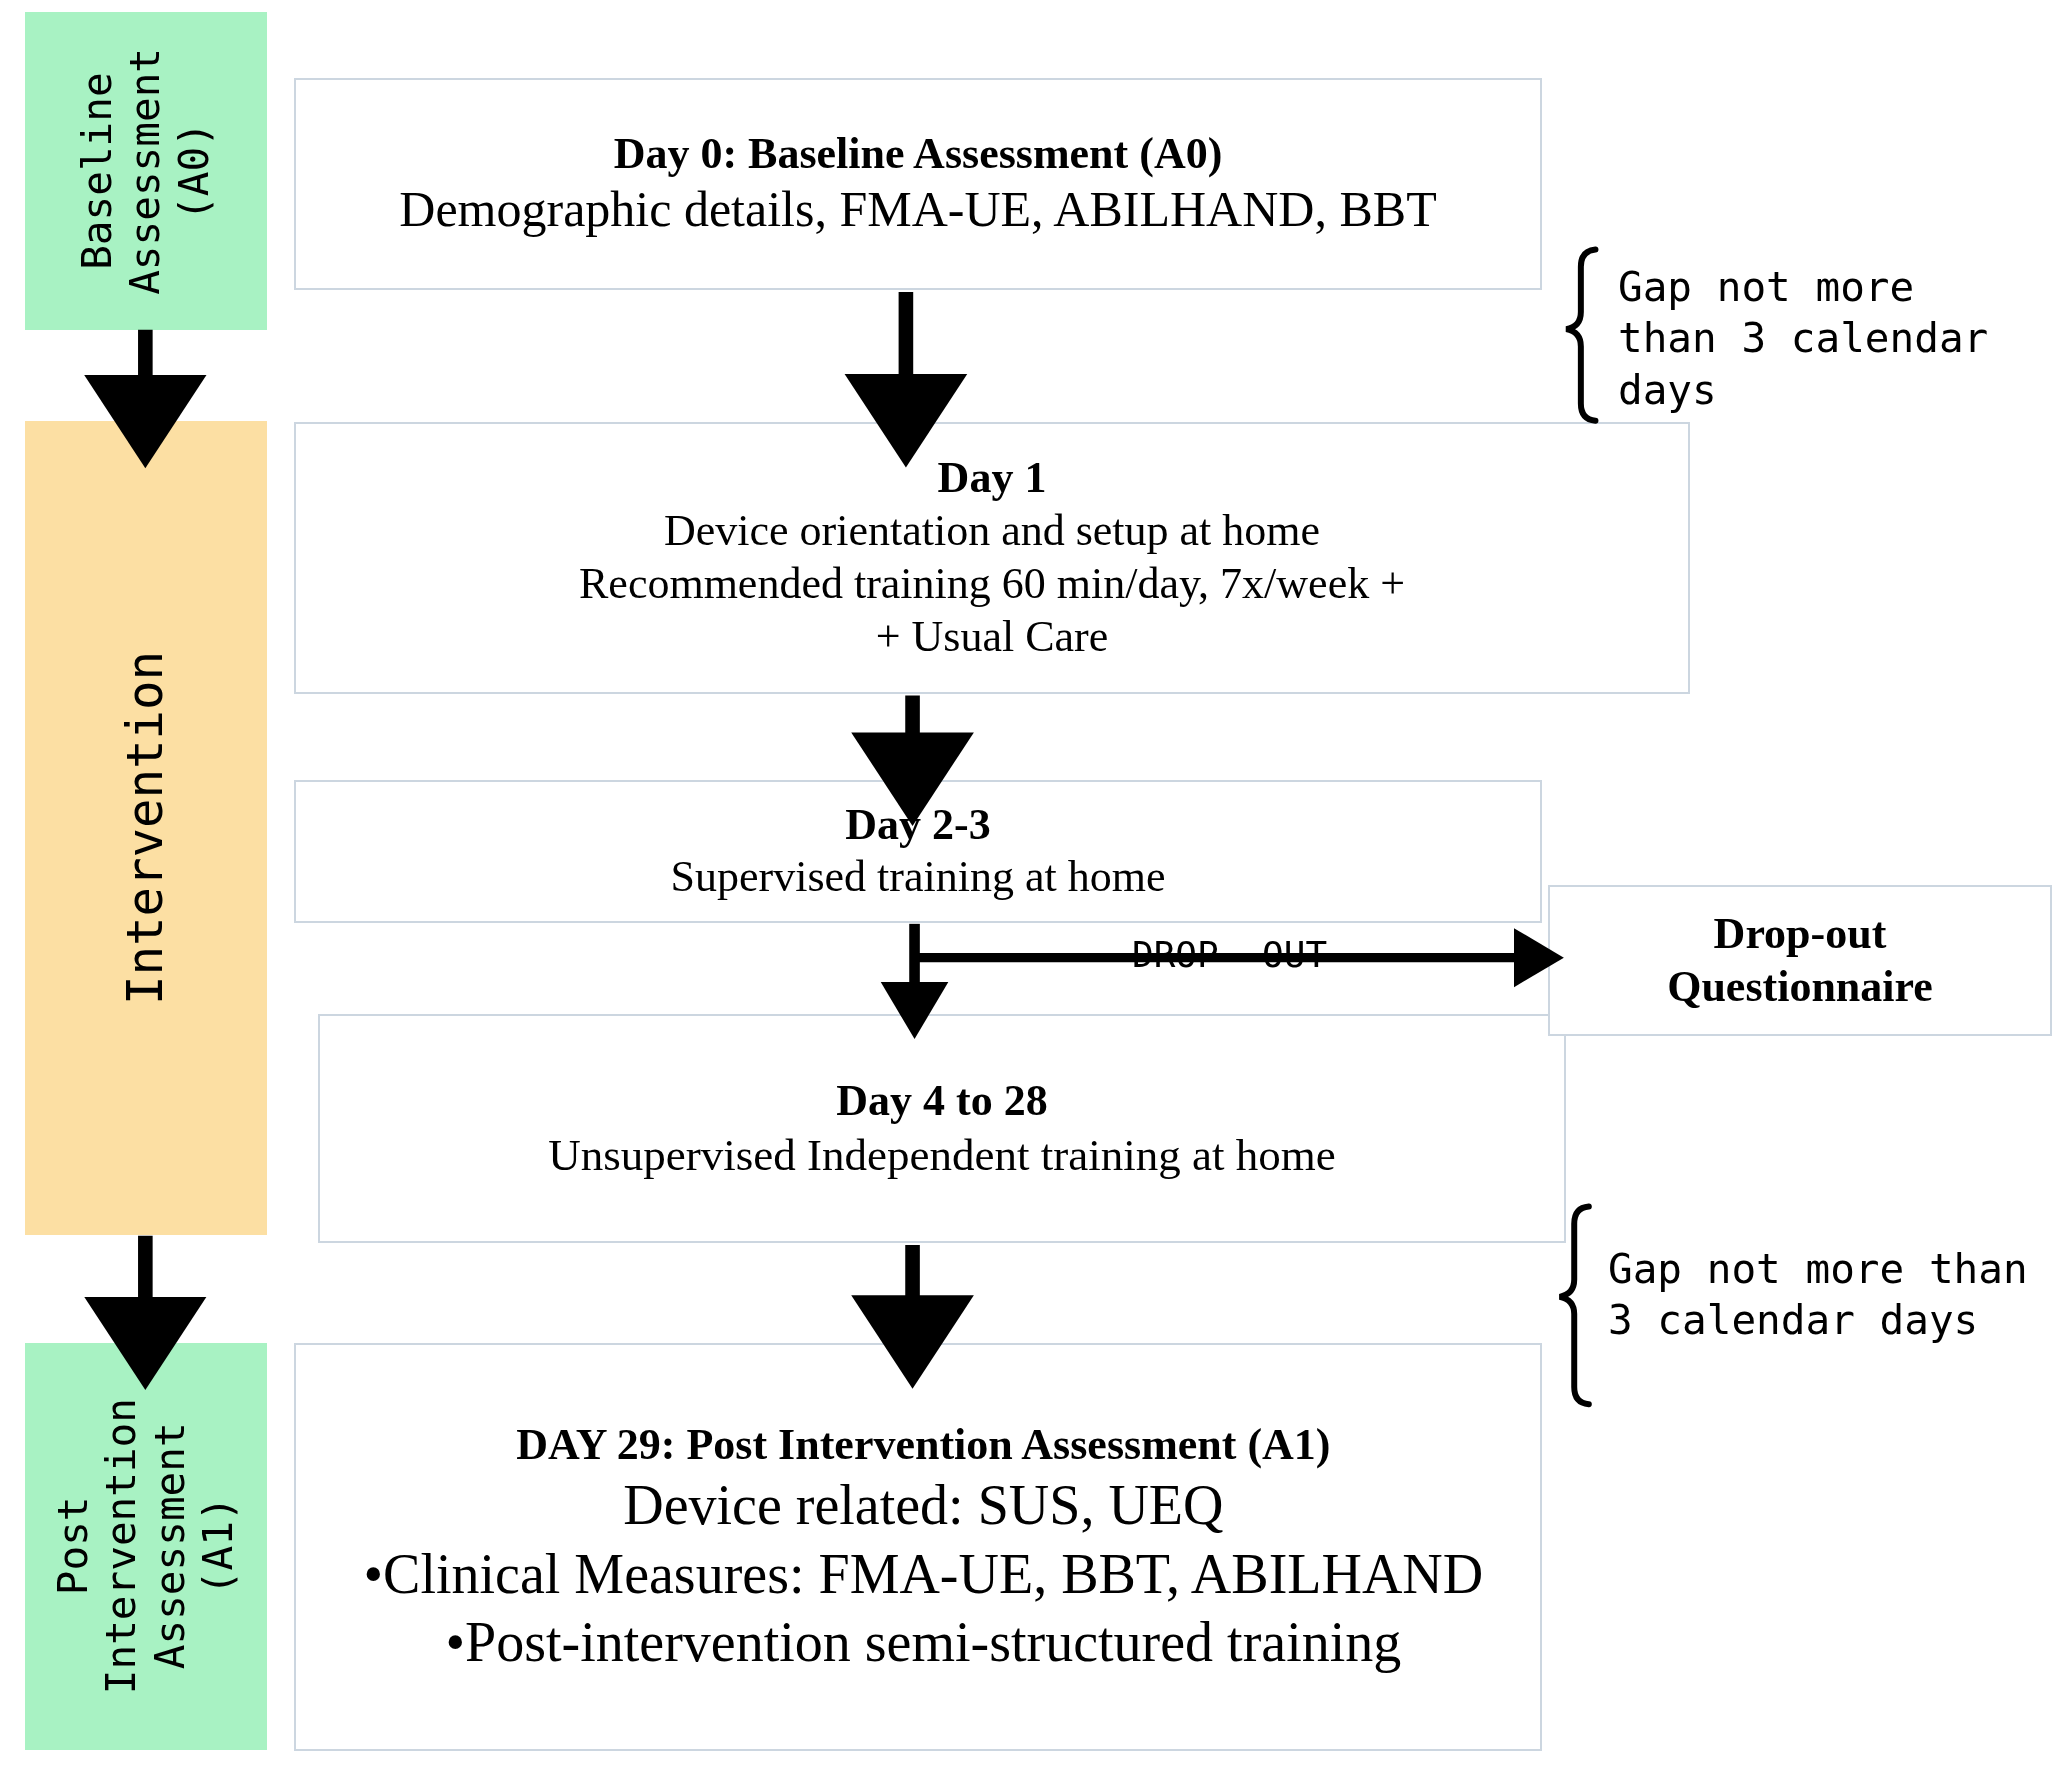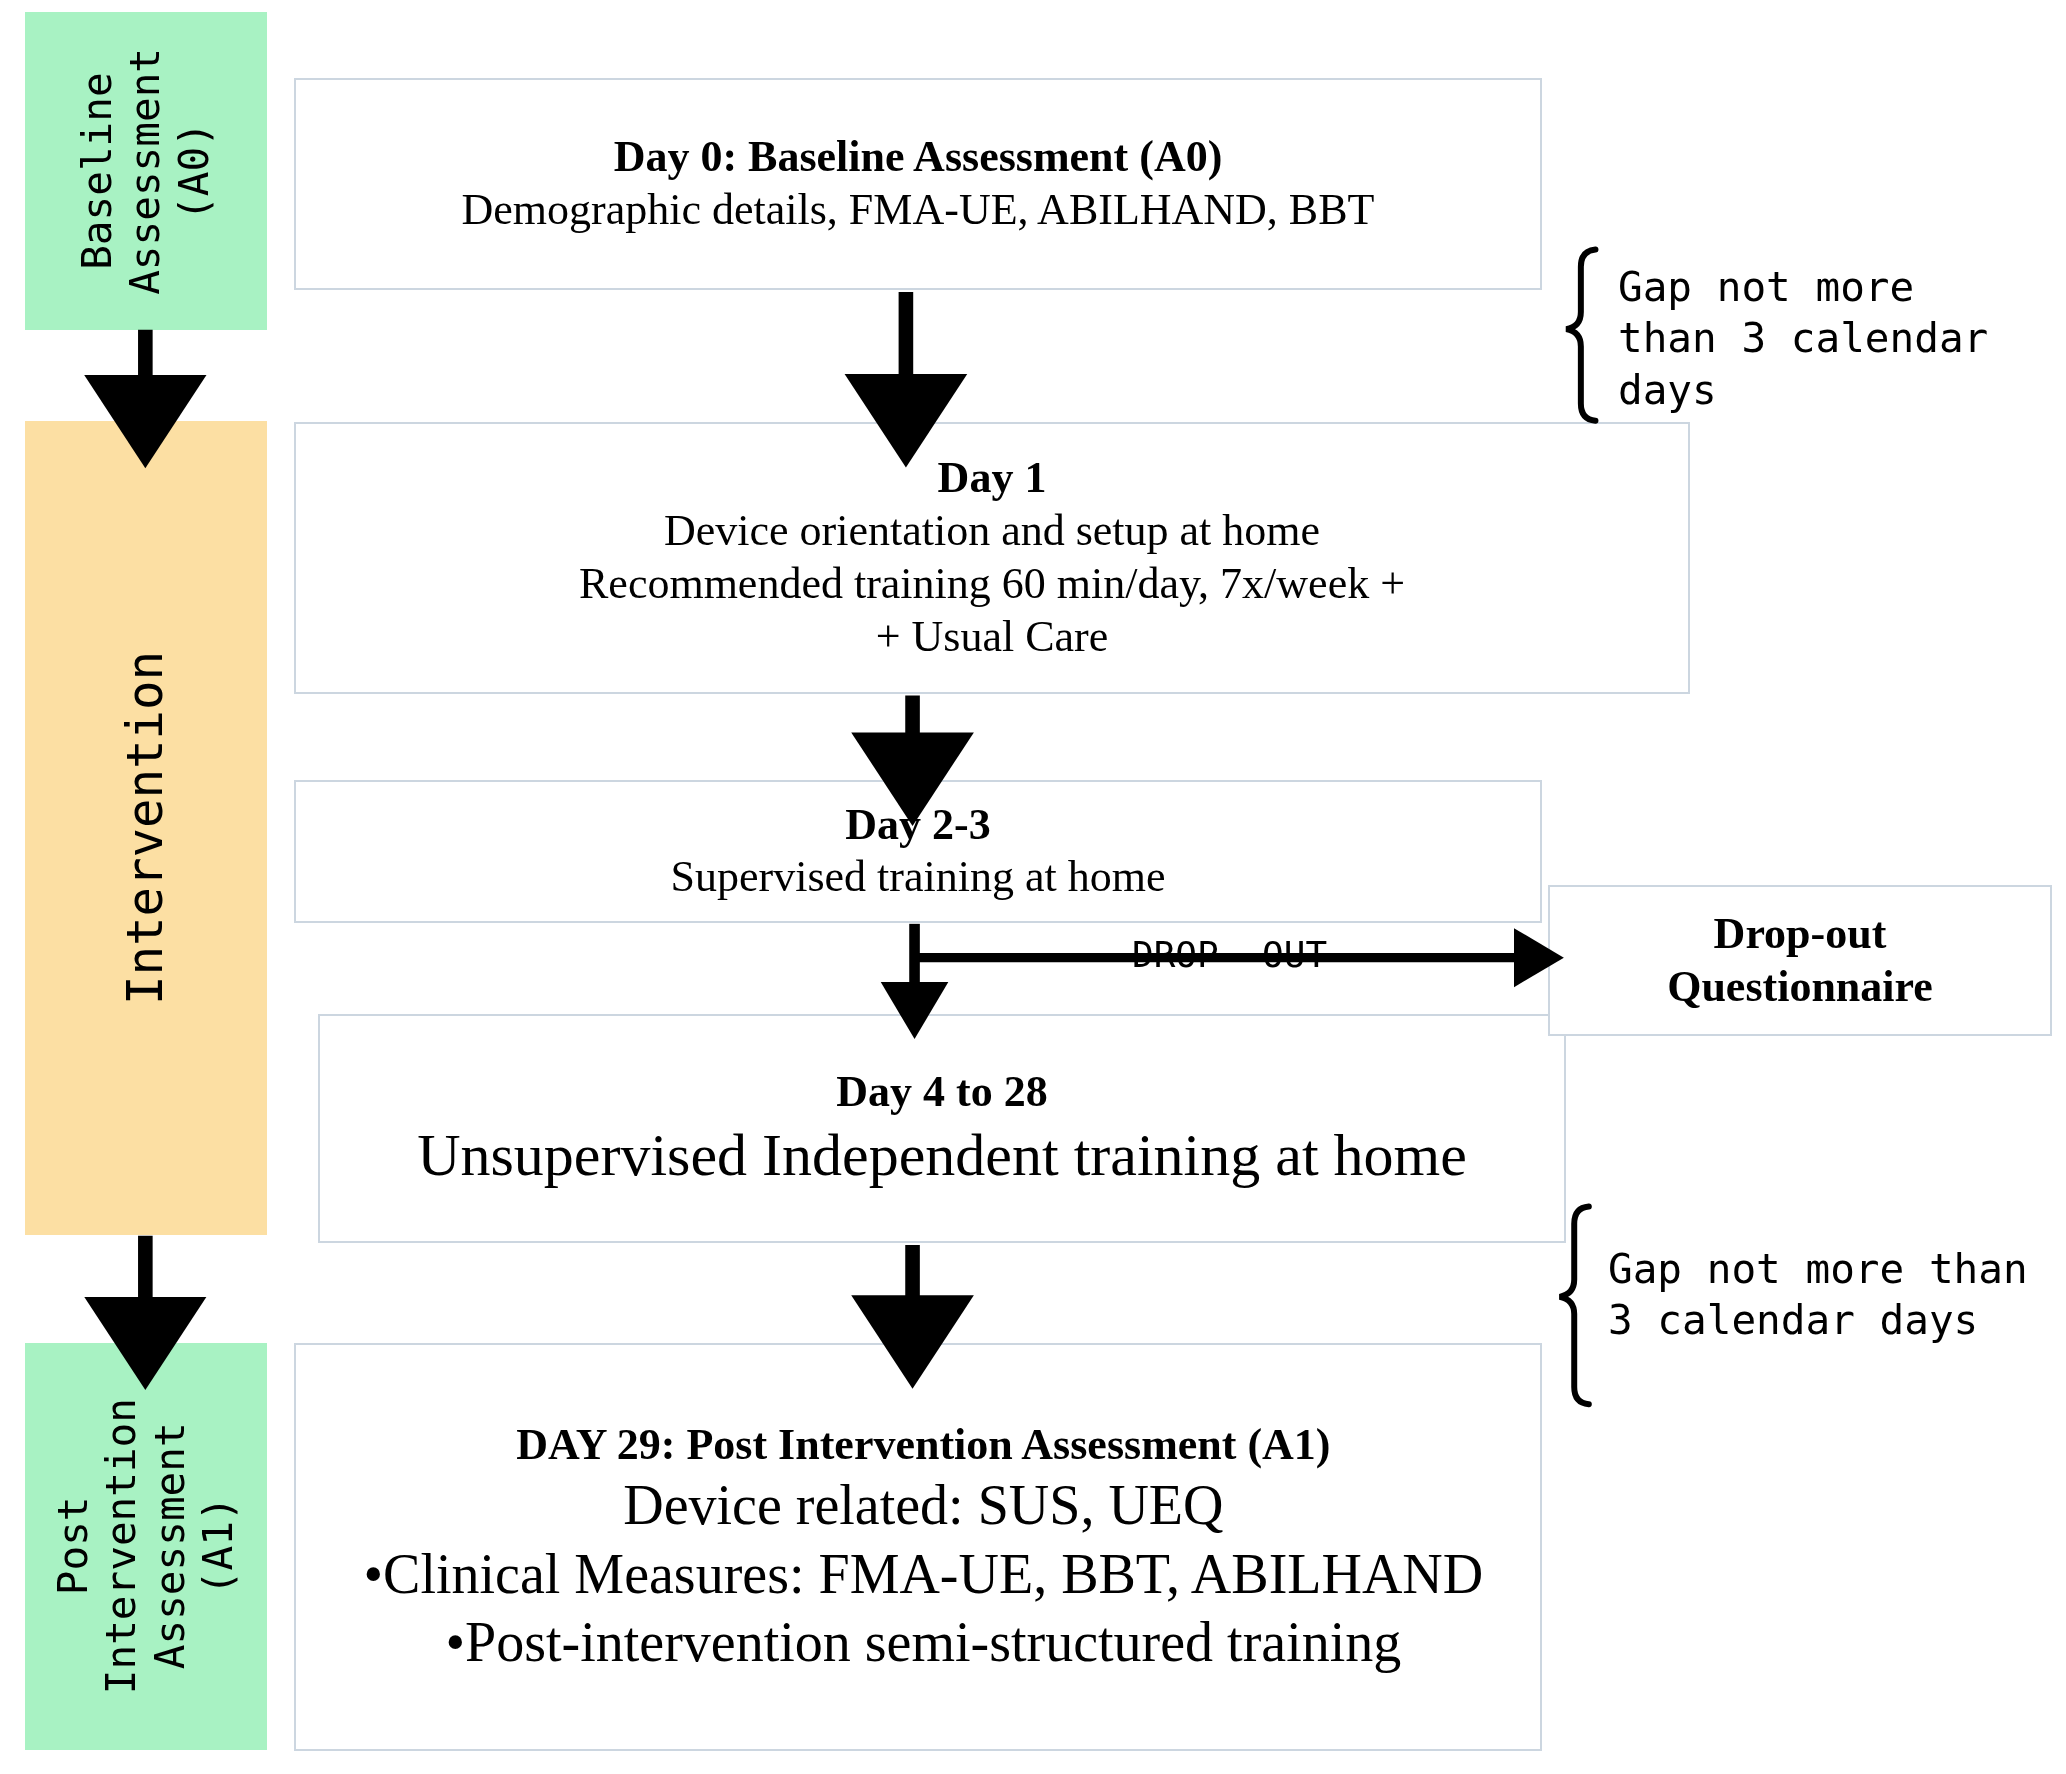--- a/index.html
+++ b/index.html
@@ -48,33 +48,33 @@
     justify-content:center;
     text-align:center;
     color:#000;
     padding:5.3px 13.3px;
   }
   .flow-box .ttl{font-weight:bold;}
   .flow-box .ln{font-weight:normal;}
 
   #box-day0{left:294px;top:78px;width:1248px;height:212px;}
   #box-day0 .ttl{font-size:44px;line-height:1.18;}
-  #box-day0 .ln{font-size:44px;line-height:1.22;}
+  #box-day0 .ln{font-size:50px;line-height:1.22;}
 
   #box-day1{left:294px;top:422px;width:1396px;height:272px;}
   #box-day1 .ttl{font-size:44px;line-height:1.2;}
   #box-day1 .ln{font-size:44px;line-height:1.2;}
 
   #box-day23{left:294px;top:780px;width:1248px;height:143px;}
   #box-day23 .ttl{font-size:44px;line-height:1.18;}
   #box-day23 .ln{font-size:44px;line-height:1.2;}
 
   #box-day428{left:294px;top:1014px;width:1248px;height:229px;margin-left:24px;}
   #box-day428 .ttl{font-size:44px;line-height:1.2;}
-  #box-day428 .ln{font-size:60px;line-height:1.2;}
+  #box-day428 .ln{font-size:45px;line-height:1.2;}
 
   #box-day29{left:294px;top:1343px;width:1248px;height:408px;justify-content:center;padding-left:24px;}
   #box-day29 .ttl{font-size:44px;line-height:1.22;}
   #box-day29 .ln{font-size:56px;line-height:1.22;}
 
   #box-dropout{left:1548px;top:885px;width:504px;height:151px;}
   #box-dropout .ttl{font-size:44px;line-height:1.2;}
 
   
   #arrows{position:absolute;left:0;top:0;width:2066px;height:1774px;pointer-events:none;}

